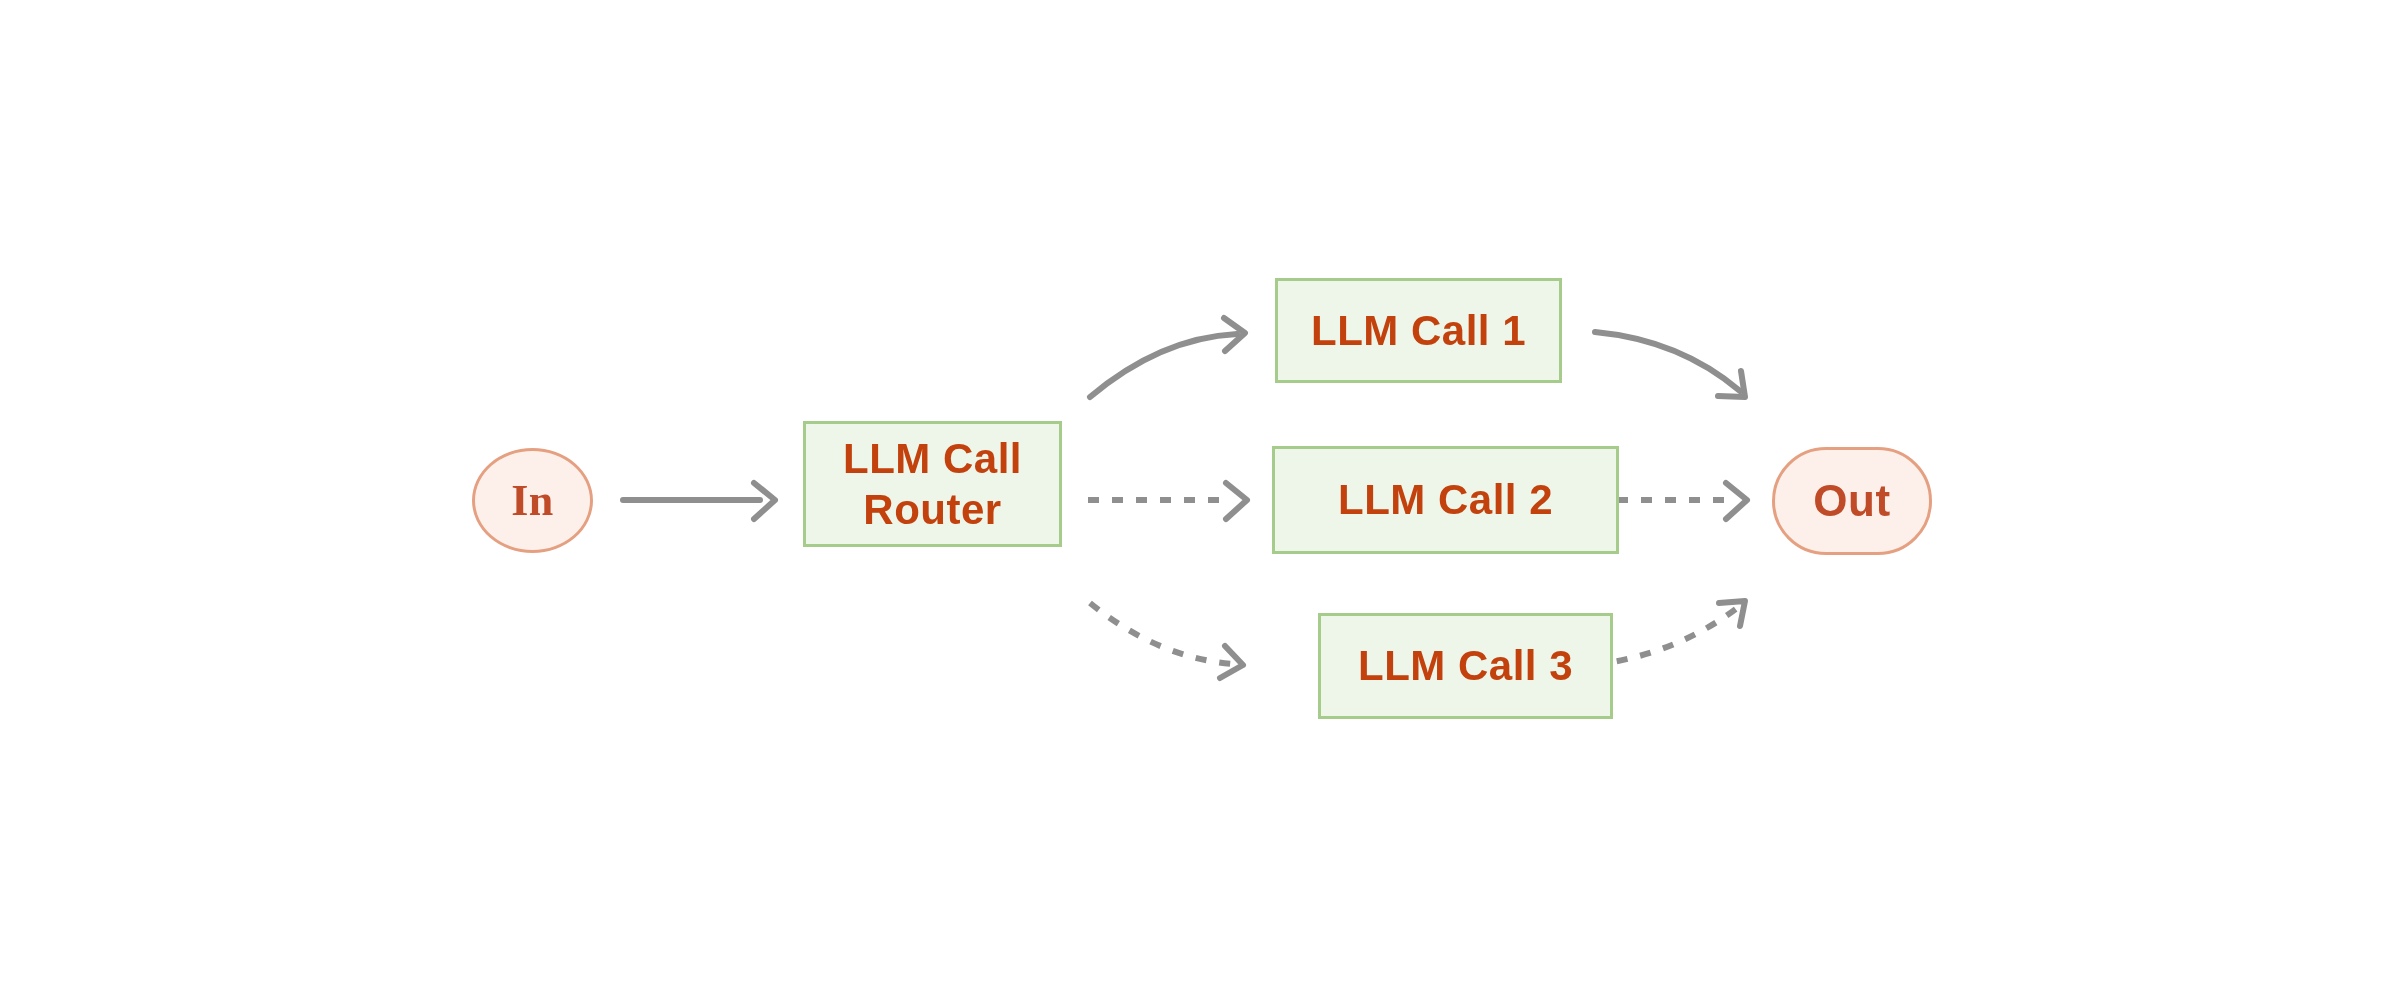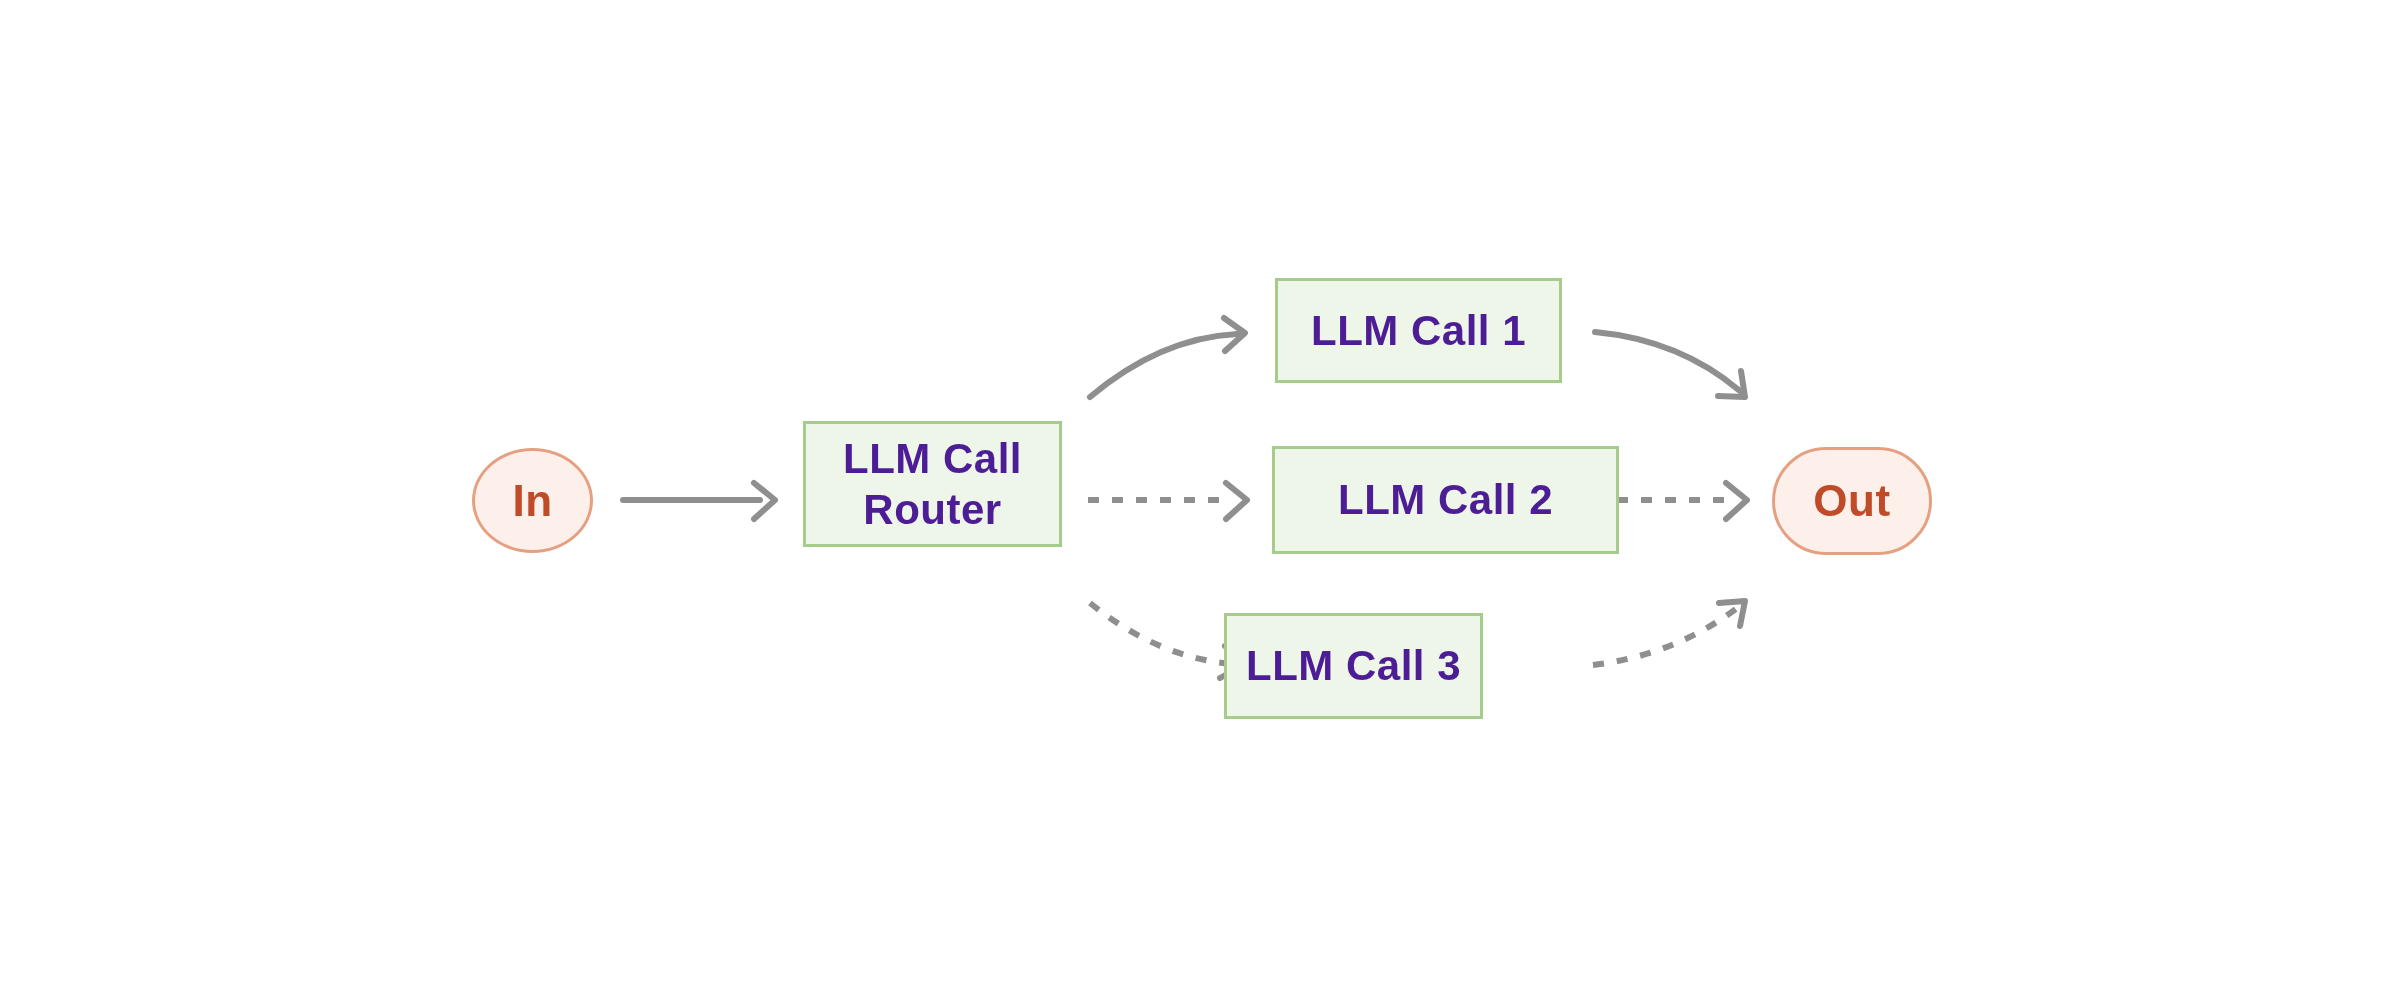--- a/index.html
+++ b/index.html
@@ -26,33 +26,33 @@
     text-align: center;
     font-weight: 700;
     font-size: 42px;
     line-height: 1.22;
     white-space: pre-line;
     letter-spacing: 0.5px;
   }
   .node.process {
     background: #eef6e9;
     border: 3px solid #a6cc8c;
-    color: #4c1d95;
+    color: #c2410c;
   }
   .node.terminal {
     background: #fdf0ea;
     border: 3px solid #e5a081;
     color: #c04b28;
     font-size: 44px;
   }
-  #node-in     { left: 472px;  top: 448px; width: 121px; height: 105px; border-radius: 50%; }
+  #node-in     { left: 472px;  top: 448px; width: 121px; height: 105px; border-radius: 50%; font-family: Liberation Serif, serif; }
   #node-router { left: 803px;  top: 421px; width: 259px; height: 126px; }
   #node-call1  { left: 1275px; top: 278px; width: 287px; height: 105px; }
   #node-call2  { left: 1272px; top: 446px; width: 347px; height: 108px; }
-  #node-call3  { left: 1224px; top: 613px; width: 259px; height: 106px; }
+  #node-call3  { left: 1318px; top: 613px; width: 295px; height: 106px; }
   #node-out    { left: 1772px; top: 447px; width: 160px; height: 108px; border-radius: 54px; }
   .watermark {
     position: absolute;
     right: 24px;
     bottom: 20px;
     font-size: 31px;
     font-weight: 700;
     color: #f2f2f0;
     text-shadow: 2px 2px 2px rgba(110,110,110,0.95), -1px -1px 0 rgba(255,255,255,0.9);
     letter-spacing: 1px;

